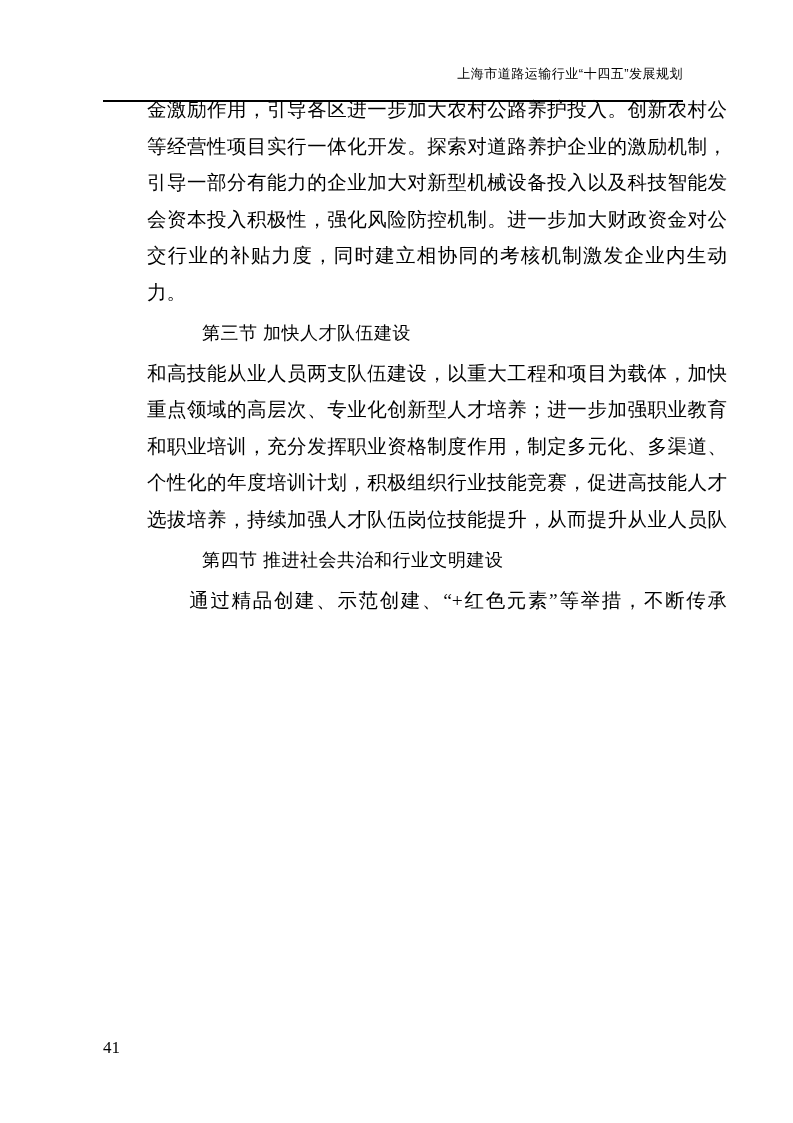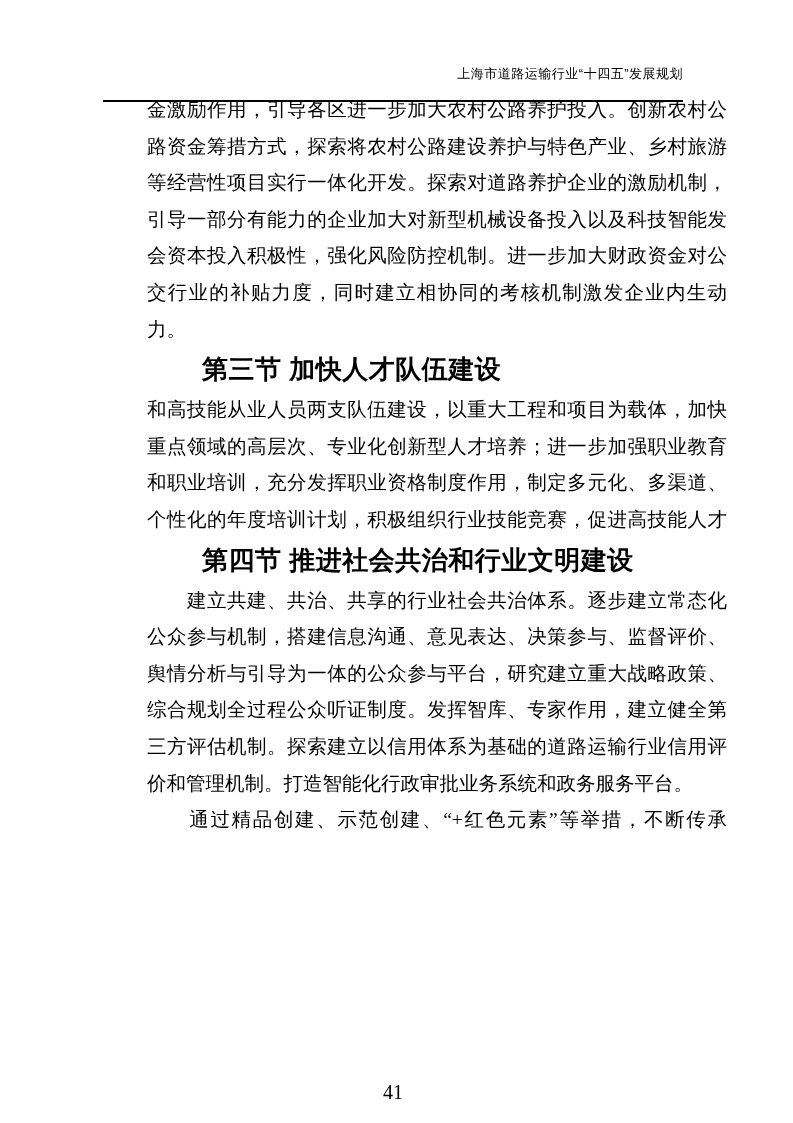--- a/index.html
+++ b/index.html
@@ -44,71 +44,61 @@
   .line {
     text-align: justify;
     text-align-last: justify;
     text-justify: inter-character;
   }
   .line.flush {
     text-align-last: left;
   }
   .heading {
     font-family: "Liberation Sans", sans-serif;
-    font-weight: bold;
-    font-size: 26px;
+    font-weight: normal;
+    font-size: 18px;
     line-height: 30px;
     margin: 6px 0 8px 55px;
     letter-spacing: 0.5px;
   }
   .page-footer {
     position: absolute;
     left: 103px;
     top: 1038px;
     width: 580px;
-    text-align: center;
-    font-size: 20px;
+    font-size: 17px;
     line-height: 20px;
-    margin-top: 44px;
   }
 </style>
 </head>
 <body>
 
 <div class="page">
   <div class="page-header">
     <span>上海市道路运输行业“十四五”发展规划</span>
   </div>
 
   <div class="doc-body">
       <div class="para">
         <div class="line">金激励作用，引导各区进一步加大农村公路养护投入。创新农村公</div>
-        <div class="line">路资金筹措方式，探索将农村公路建设养护与特色产业、乡村旅游</div>
         <div class="line">等经营性项目实行一体化开发。探索对道路养护企业的激励机制，</div>
         <div class="line">引导一部分有能力的企业加大对新型机械设备投入以及科技智能发</div>
         <div class="line">会资本投入积极性，强化风险防控机制。进一步加大财政资金对公</div>
         <div class="line">交行业的补贴力度，同时建立相协同的考核机制激发企业内生动</div>
         <div class="line flush">力。</div>
       </div>
       <div class="heading">第三节 加快人才队伍建设</div>
       <div class="para">
         <div class="line">和高技能从业人员两支队伍建设，以重大工程和项目为载体，加快</div>
         <div class="line">重点领域的高层次、专业化创新型人才培养；进一步加强职业教育</div>
         <div class="line">和职业培训，充分发挥职业资格制度作用，制定多元化、多渠道、</div>
         <div class="line">个性化的年度培训计划，积极组织行业技能竞赛，促进高技能人才</div>
+        <div class="line">选拔培养，持续加强人才队伍岗位技能提升，从而提升从业人员队</div>
       </div>
       <div class="heading">第四节 推进社会共治和行业文明建设</div>
-      <div class="para">
-        <div class="line">　　建立共建、共治、共享的行业社会共治体系。逐步建立常态化</div>
-        <div class="line">公众参与机制，搭建信息沟通、意见表达、决策参与、监督评价、</div>
-        <div class="line">舆情分析与引导为一体的公众参与平台，研究建立重大战略政策、</div>
-        <div class="line">综合规划全过程公众听证制度。发挥智库、专家作用，建立健全第</div>
-        <div class="line">三方评估机制。探索建立以信用体系为基础的道路运输行业信用评</div>
-        <div class="line flush">价和管理机制。打造智能化行政审批业务系统和政务服务平台。</div>
-      </div>
       <div class="para">
         <div class="line">　　通过精品创建、示范创建、“+红色元素”等举措，不断传承</div>
       </div>
     </div>
 
   <div class="page-footer">
     <span>41</span>
   </div>
 </div>
 

